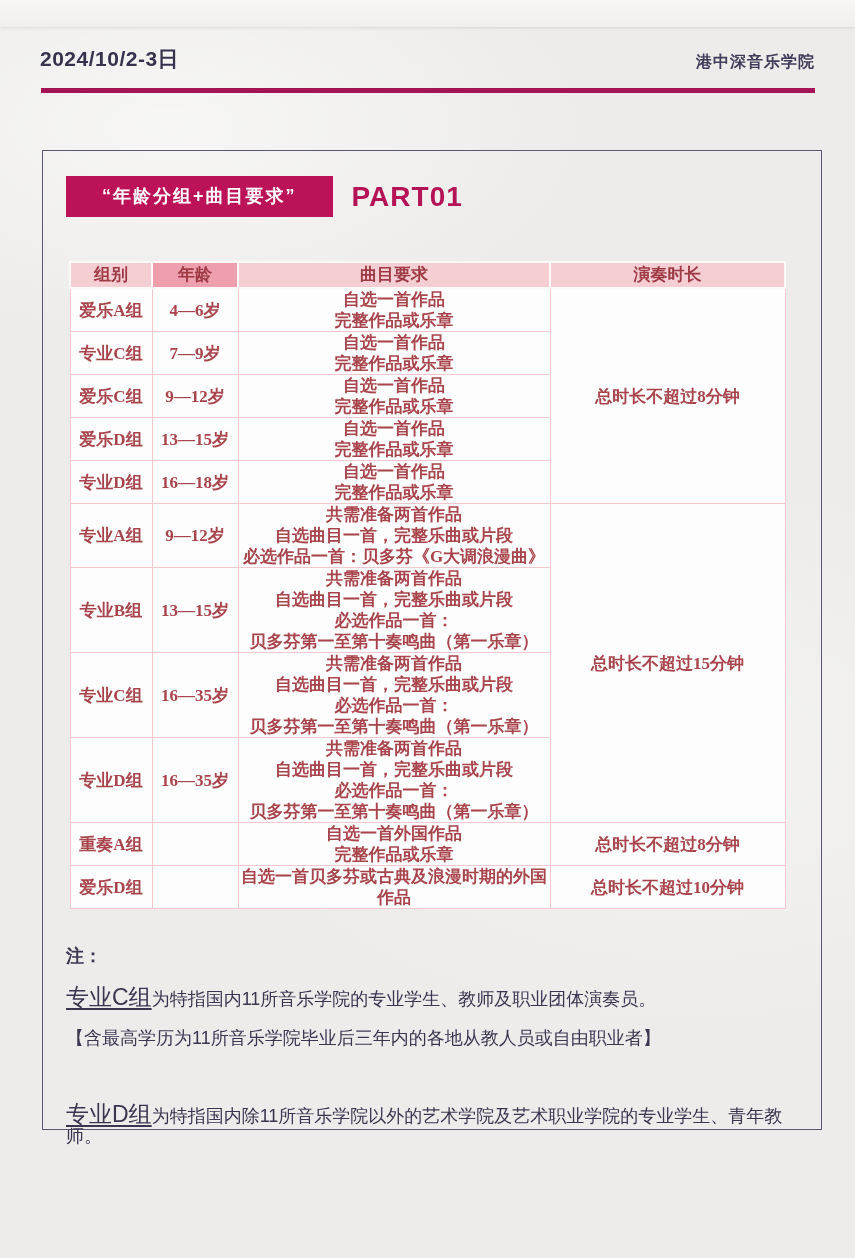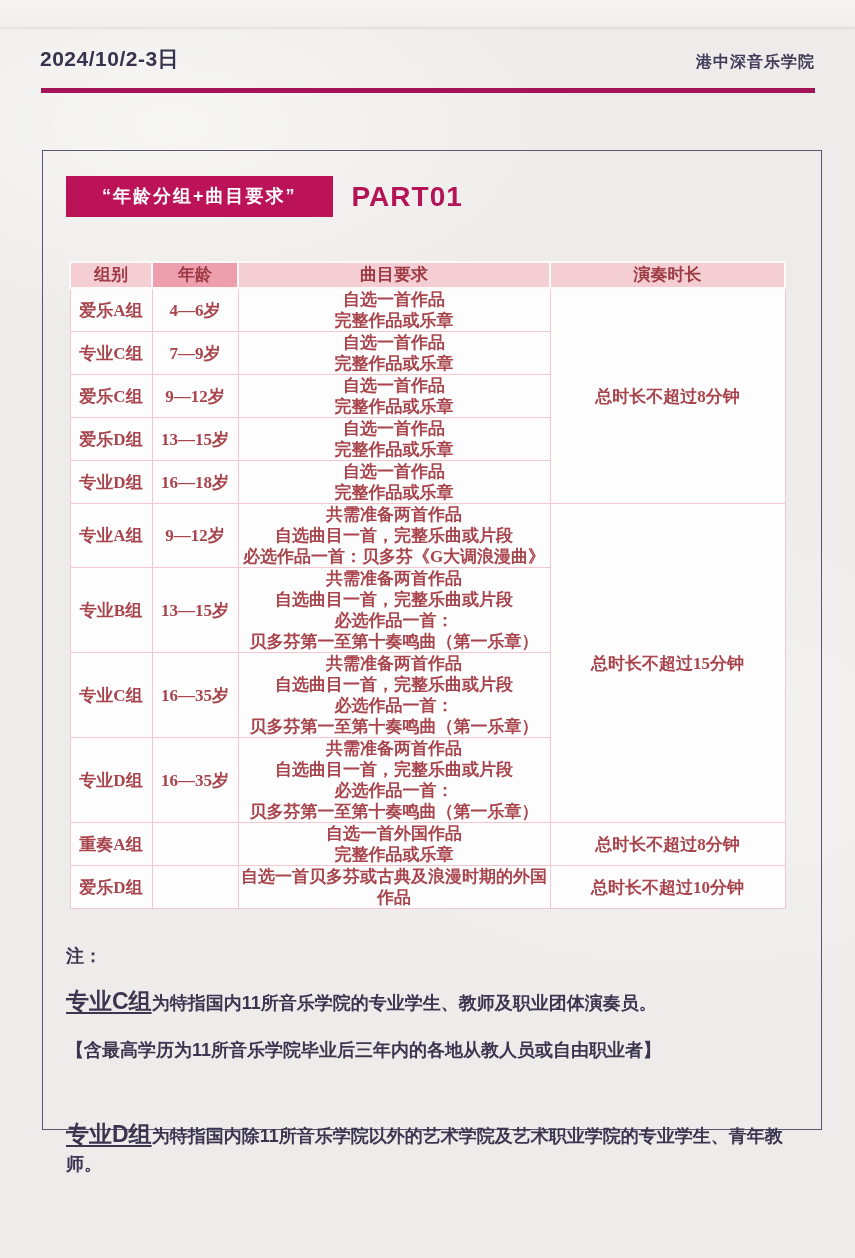--- a/index.html
+++ b/index.html
@@ -103,21 +103,21 @@
     font-size:17px;line-height:21px;
     border:1px solid #f2c7cd;
     padding:0 2px;
   }
   
   .notes{
     margin:35px 26px 0 23px;
     color:#3b3650;
   }
   .notes-label{font-size:18px;font-weight:bold;margin:0;}
-  .note-item{margin:19px 0 0 0;font-size:18px;font-weight:bold;line-height:28px;}
+  .note-item{margin:19px 0 0 0;font-size:18px;font-weight:normal;line-height:20px;}
   .note-item.spaced{margin-top:56px;}
   .note-lead{
     font-size:23px;
     text-decoration:underline;
     text-decoration-thickness:2px;
     text-underline-offset:3px;
   }
 </style>
 </head>
 <body>

